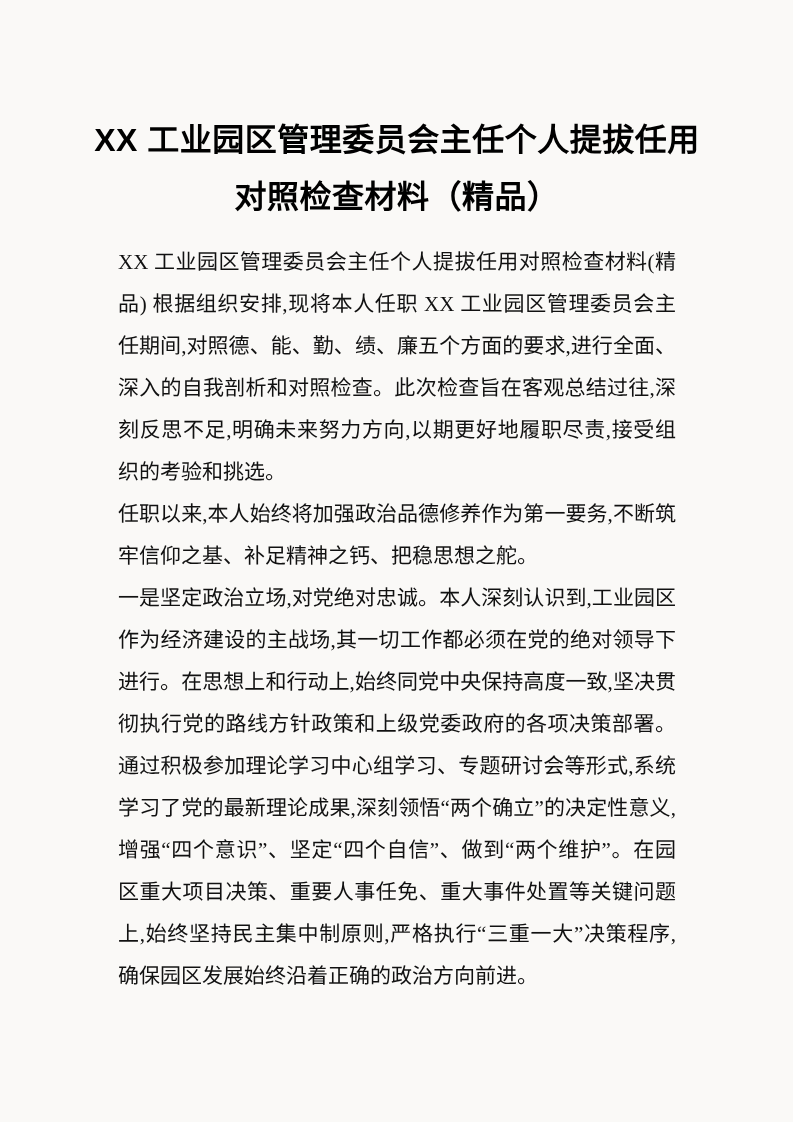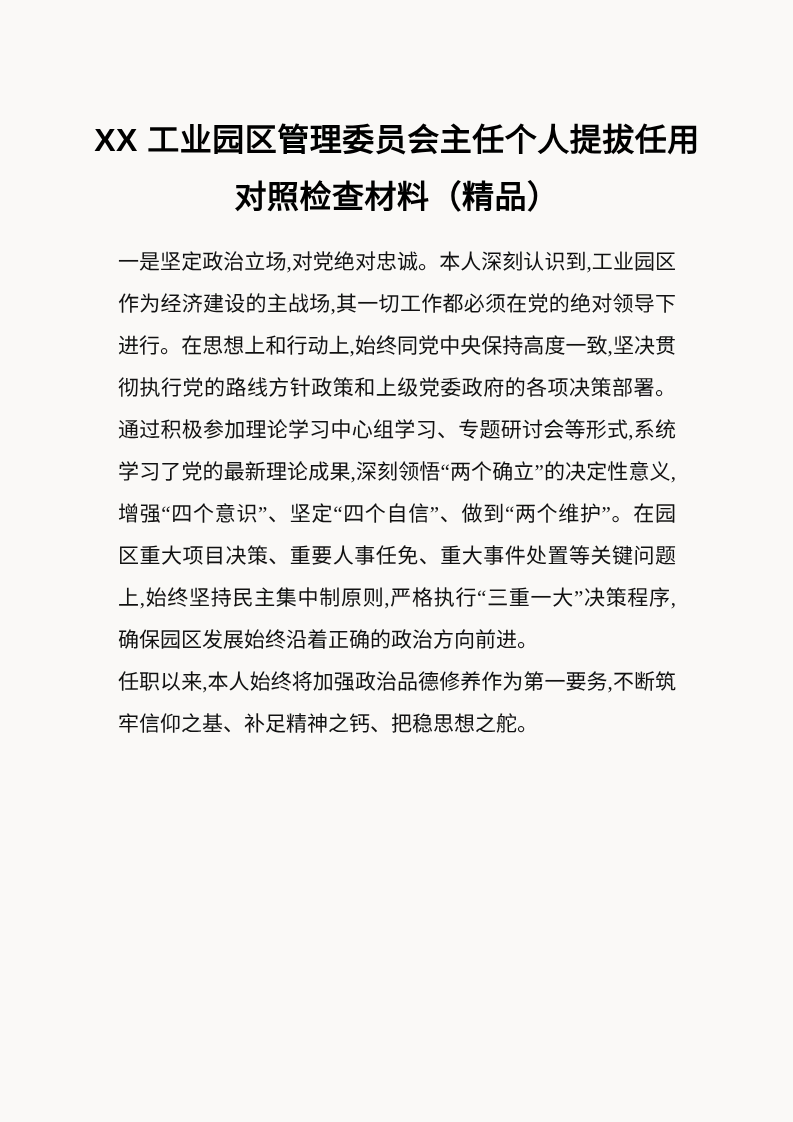--- a/index.html
+++ b/index.html
@@ -46,16 +46,17 @@
     text-align: left;
   }
 </style>
 </head>
 <body style="background: rgb(250, 249, 247); color: rgb(0, 0, 0);">
 
 <main class="page">
   <h1 class="doc-title">XX 工业园区管理委员会主任个人提拔任用对照检查材料（精品）</h1>
 
   <section class="doc-body">
+    <p>XX 工业园区管理委员会主任个人提拔任用对照检查材料(精品) 根据组织安排,现将本人任职 XX 工业园区管理委员会主任期间,对照德、能、勤、绩、廉五个方面的要求,进行全面、深入的自我剖析和对照检查。此次检查旨在客观总结过往,深刻反思不足,明确未来努力方向,以期更好地履职尽责,接受组织的考验和挑选。</p>
+    <p>任职以来,本人始终将加强政治品德修养作为第一要务,不断筑牢信仰之基、补足精神之钙、把稳思想之舵。</p>
     <p>一是坚定政治立场,对党绝对忠诚。本人深刻认识到,工业园区作为经济建设的主战场,其一切工作都必须在党的绝对领导下进行。在思想上和行动上,始终同党中央保持高度一致,坚决贯彻执行党的路线方针政策和上级党委政府的各项决策部署。通过积极参加理论学习中心组学习、专题研讨会等形式,系统学习了党的最新理论成果,深刻领悟“两个确立”的决定性意义,增强“四个意识”、坚定“四个自信”、做到“两个维护”。在园区重大项目决策、重要人事任免、重大事件处置等关键问题上,始终坚持民主集中制原则,严格执行“三重一大”决策程序,确保园区发展始终沿着正确的政治方向前进。</p>
-    <p>任职以来,本人始终将加强政治品德修养作为第一要务,不断筑牢信仰之基、补足精神之钙、把稳思想之舵。</p>
   </section>
 </main>
 
 </body></html>

